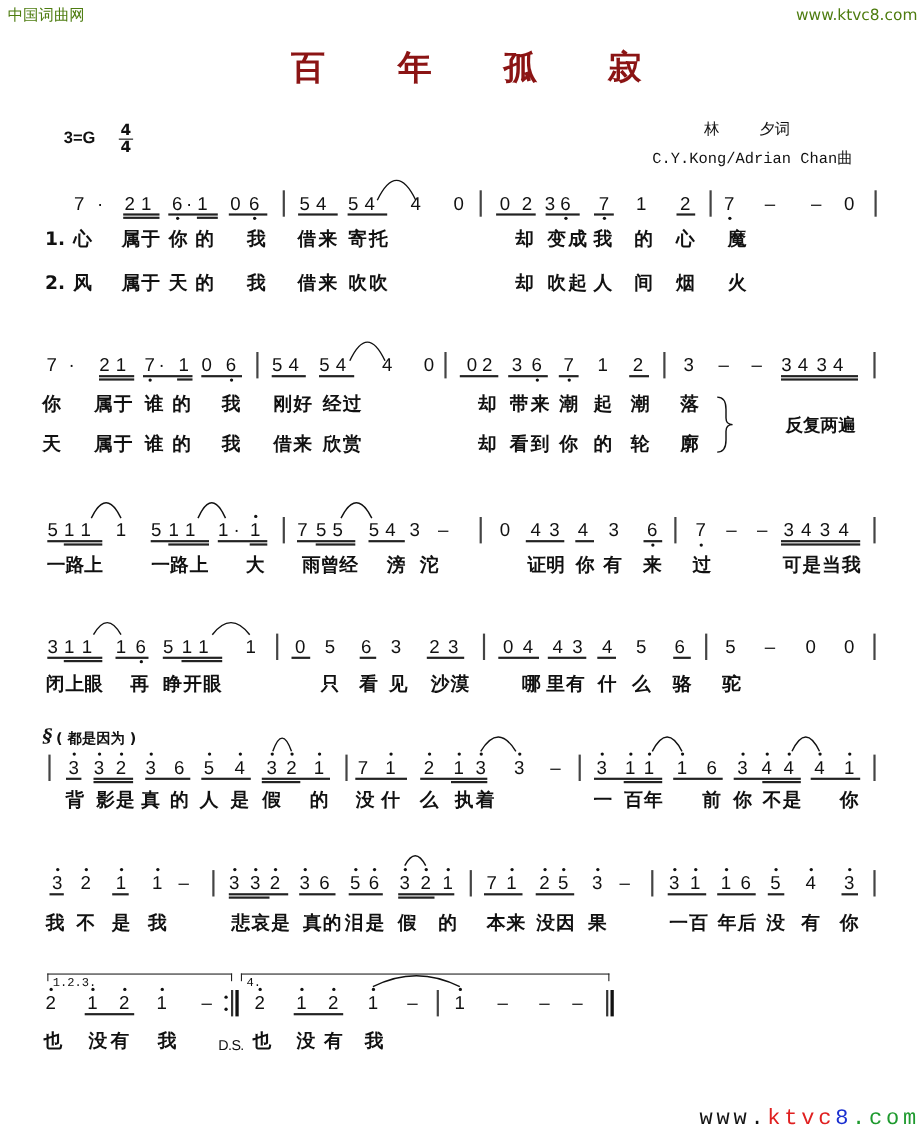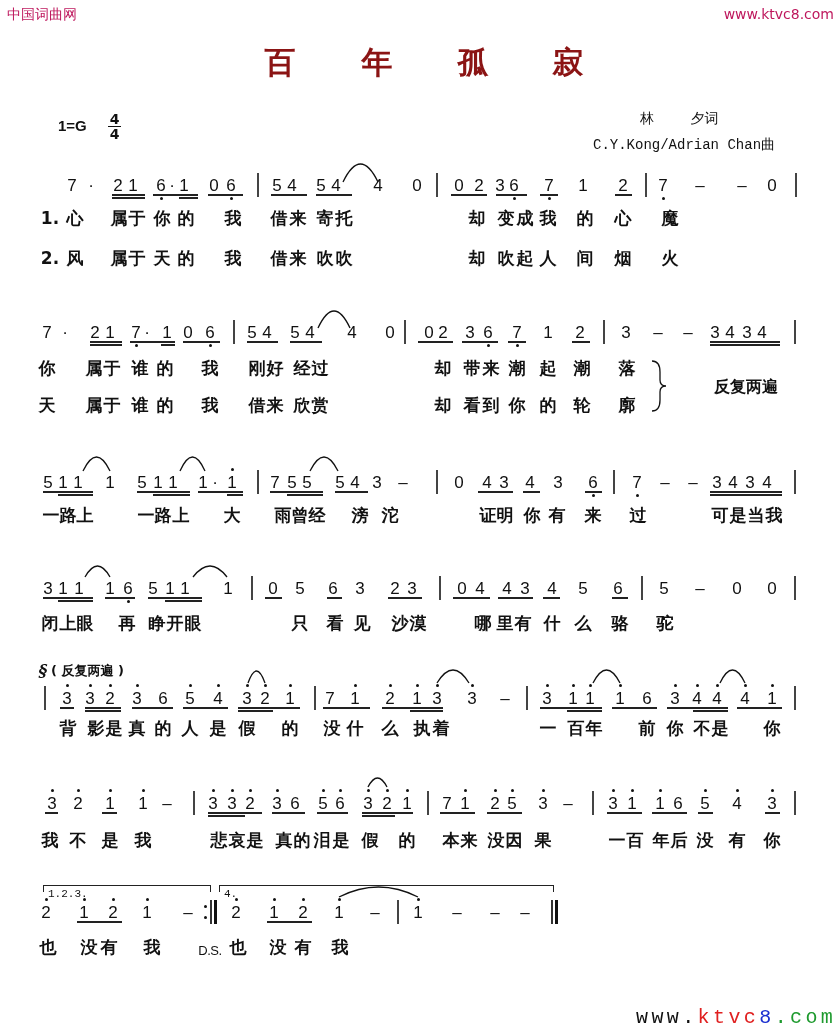--- a/index.html
+++ b/index.html
@@ -3,21 +3,21 @@
 <meta charset="utf-8">
 <style>
   html, body { margin: 0; padding: 0; }
   body {
     width: 840px; height: 1032px; position: relative; overflow: hidden;
     background: #ffffff; color: #111;
     font-family: "Liberation Sans", sans-serif;
   }
   .abs { position: absolute; }
   .c { transform: translate(-50%, -50%); white-space: nowrap; line-height: 1; }
-  .site { top: 6px; font-size: 14px; line-height: 16px; color: #be185d; font-family: "DejaVu Sans", sans-serif; }
+  .site { top: 6px; font-size: 14px; line-height: 16px; color: #4d7c0f; font-family: "DejaVu Sans", sans-serif; }
   .title-char { top: 62px; font-size: 31px; font-weight: bold; color: #8b1414; font-family: "DejaVu Sans", sans-serif; }
   .key { left: 58px; top: 118px; font-size: 15px; font-weight: bold; line-height: 16px; }
   .ts { left: 108px; width: 13px; text-align: center; font-size: 14px; font-weight: bold; line-height: 14px; font-family: "DejaVu Sans", sans-serif; }
   .ts-line { left: 108px; top: 126px; width: 13px; height: 1px; background: #111; }
   .credit { font-family: "Liberation Mono", monospace; font-size: 14px; line-height: 16px; }
   .note { font-size: 17px; }
   .dot { width: 3px; height: 3px; border-radius: 50%; background: #111; }
   .beam { height: 1.5px; background: #222; }
   .bar { width: 2px; background: #444; }
   .lyr { font-family: "DejaVu Sans", sans-serif; font-weight: bold; font-size: 17px; }
@@ -39,32 +39,32 @@
 <div class="abs site" style="left:7px">中国词曲网</div>
 <div class="abs site" style="right:6px">www.ktvc8.com</div>
 
 <div>
   <div class="abs c title-char" style="left:280px">百</div>
   <div class="abs c title-char" style="left:377px">年</div>
   <div class="abs c title-char" style="left:473px">孤</div>
   <div class="abs c title-char" style="left:568px">寂</div>
 </div>
 
-<div class="abs key">1=G</div>
+<div class="abs key">3=G</div>
 <div>
   <div class="abs ts" style="top:112px">4</div>
   <div class="abs ts-line"></div>
   <div class="abs ts" style="top:127px">4</div>
 </div>
 
 <div class="abs credit" style="left:640px;top:111px">林　　 夕词</div>
 <div class="abs credit" style="left:593px;top:137px">C.Y.Kong/Adrian Chan曲</div>
 
 <div class="abs c segno" style="left:43px;top:670px">§</div>
-<div class="abs segno-text" style="left:51px;top:662px">( 反复两遍 )</div>
+<div class="abs segno-text" style="left:51px;top:662px">( 都是因为 )</div>
 
 <div class="abs c side-lyric" style="left:746px;top:387px">反复两遍</div>
 
 <div class="abs volta" style="left:43px;top:885px;width:166px"></div>
 <div class="abs volta-label" style="left:48px;top:888px">1.2.3.</div>
 <div class="abs volta" style="left:219px;top:885px;width:333px"></div>
 <div class="abs volta-label" style="left:224px;top:888px">4.</div>
 
 <div>
   <div class="abs rep-dot" style="left:204px;top:905px"></div>

